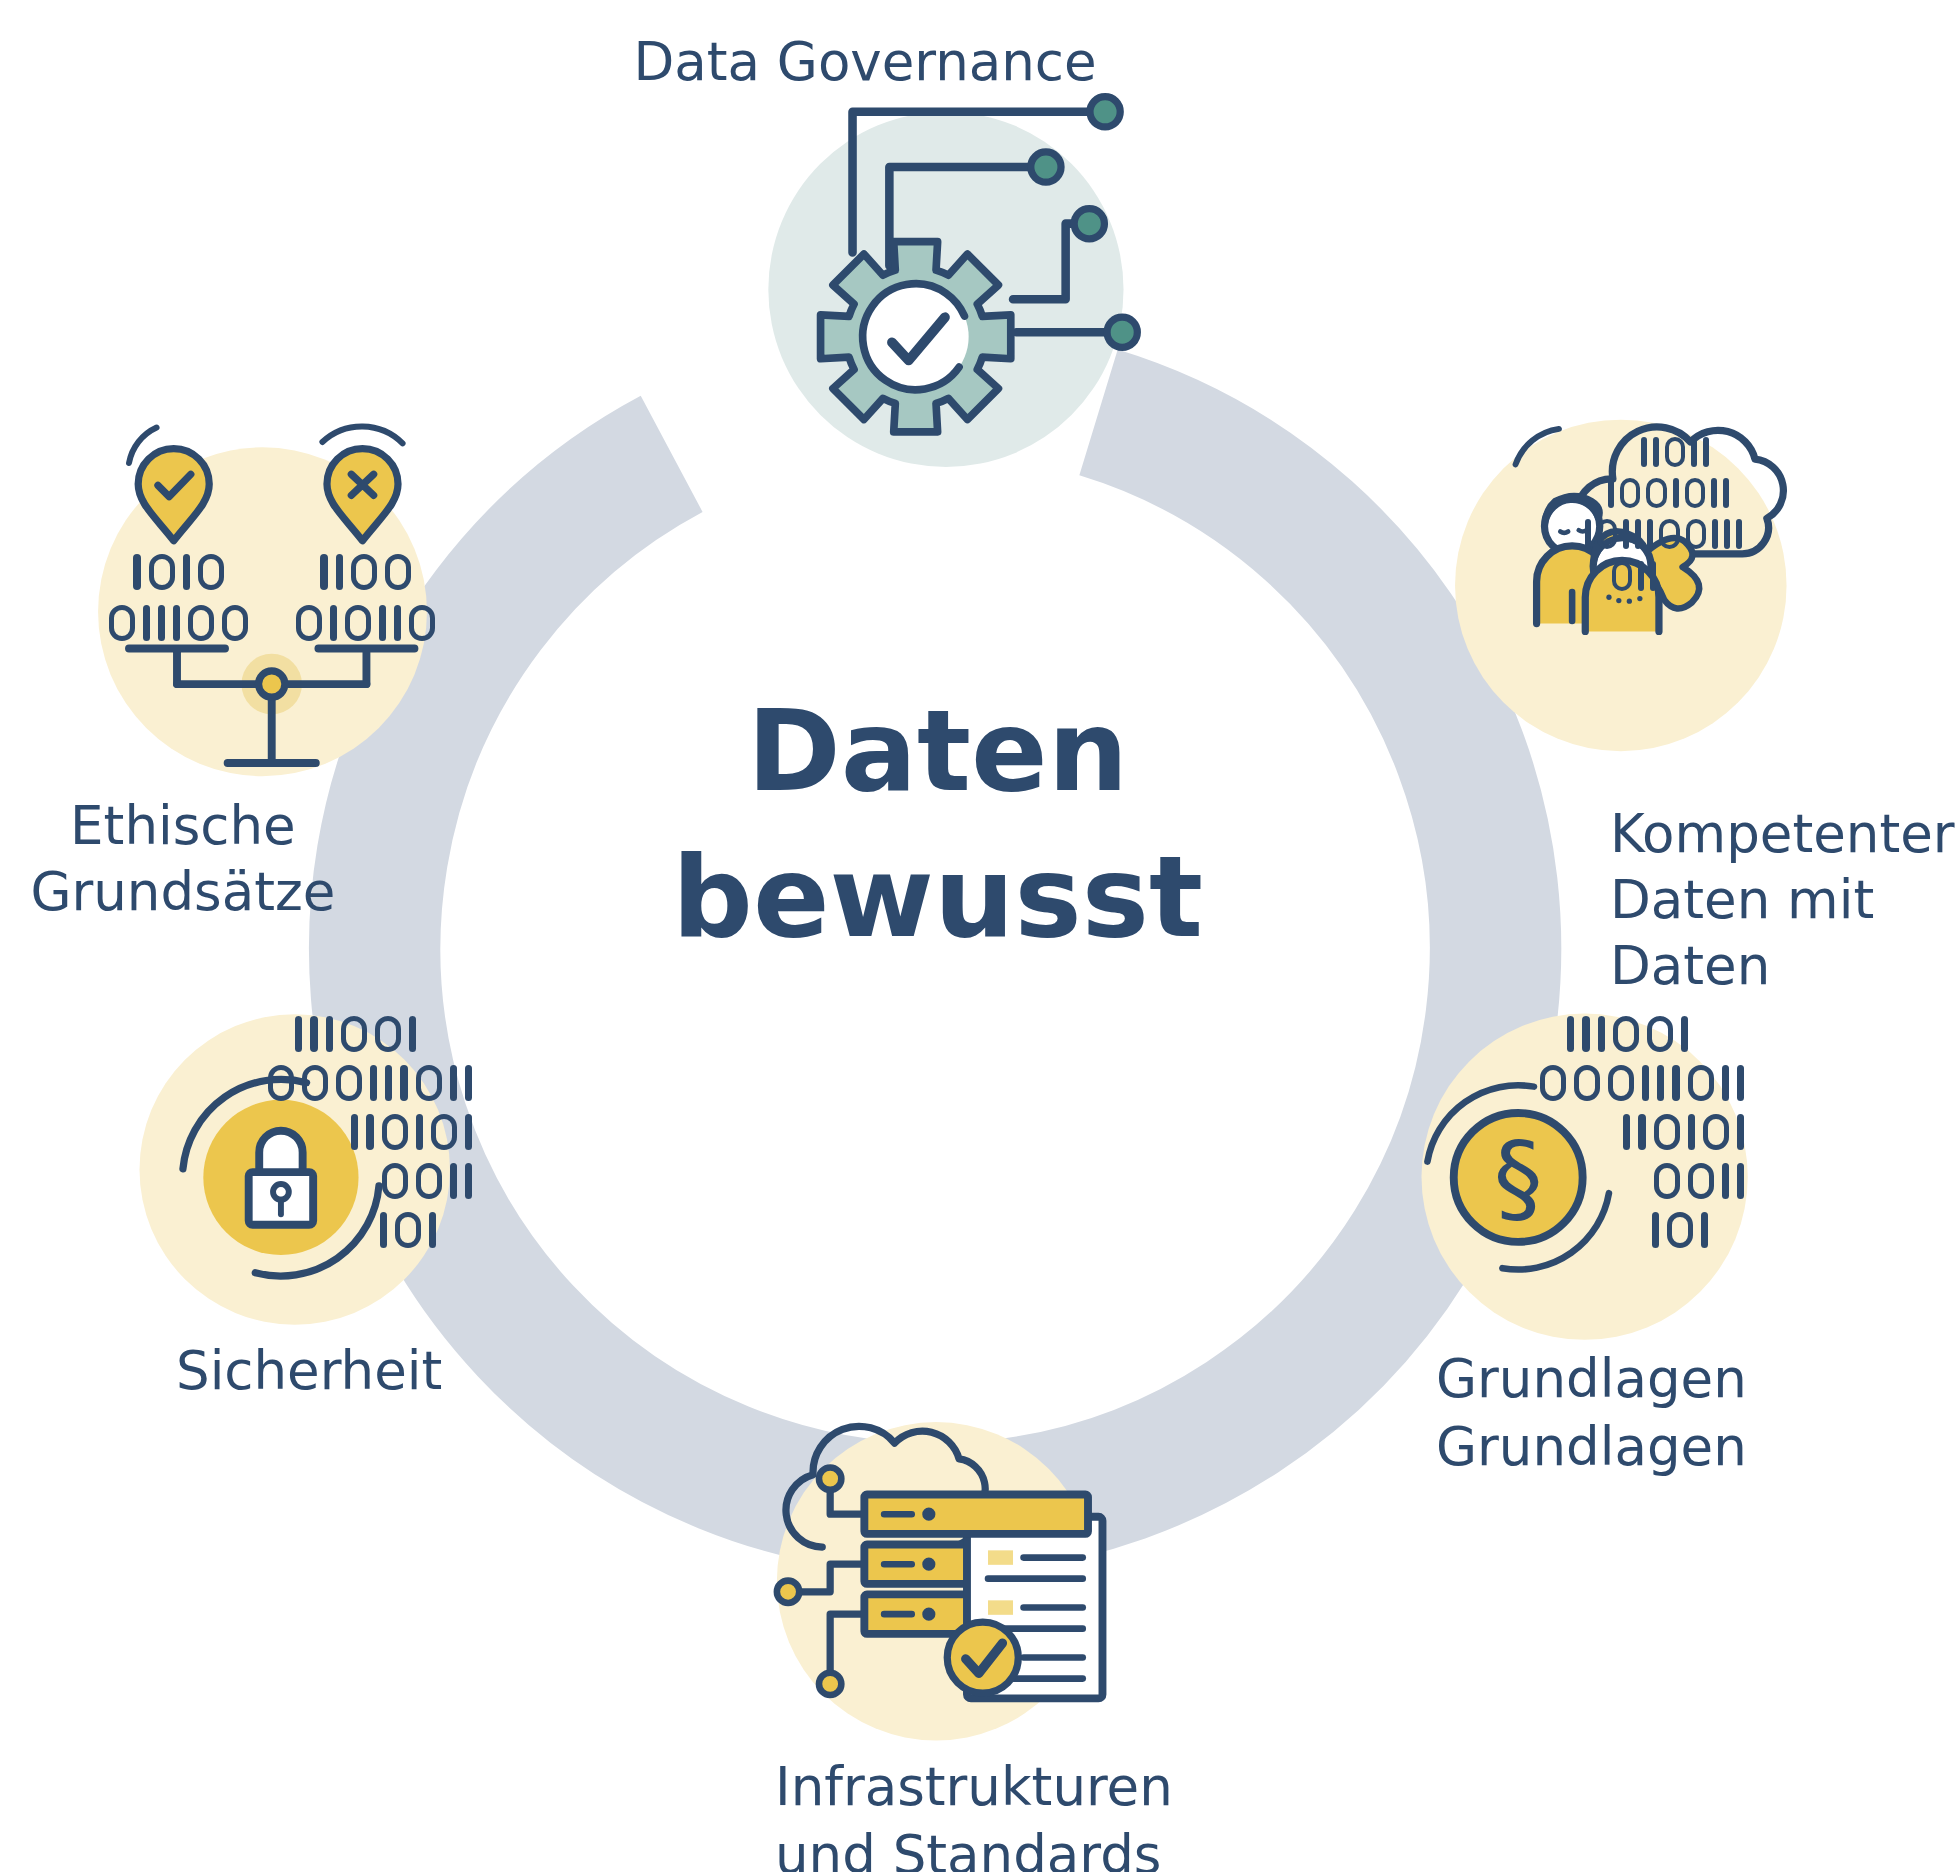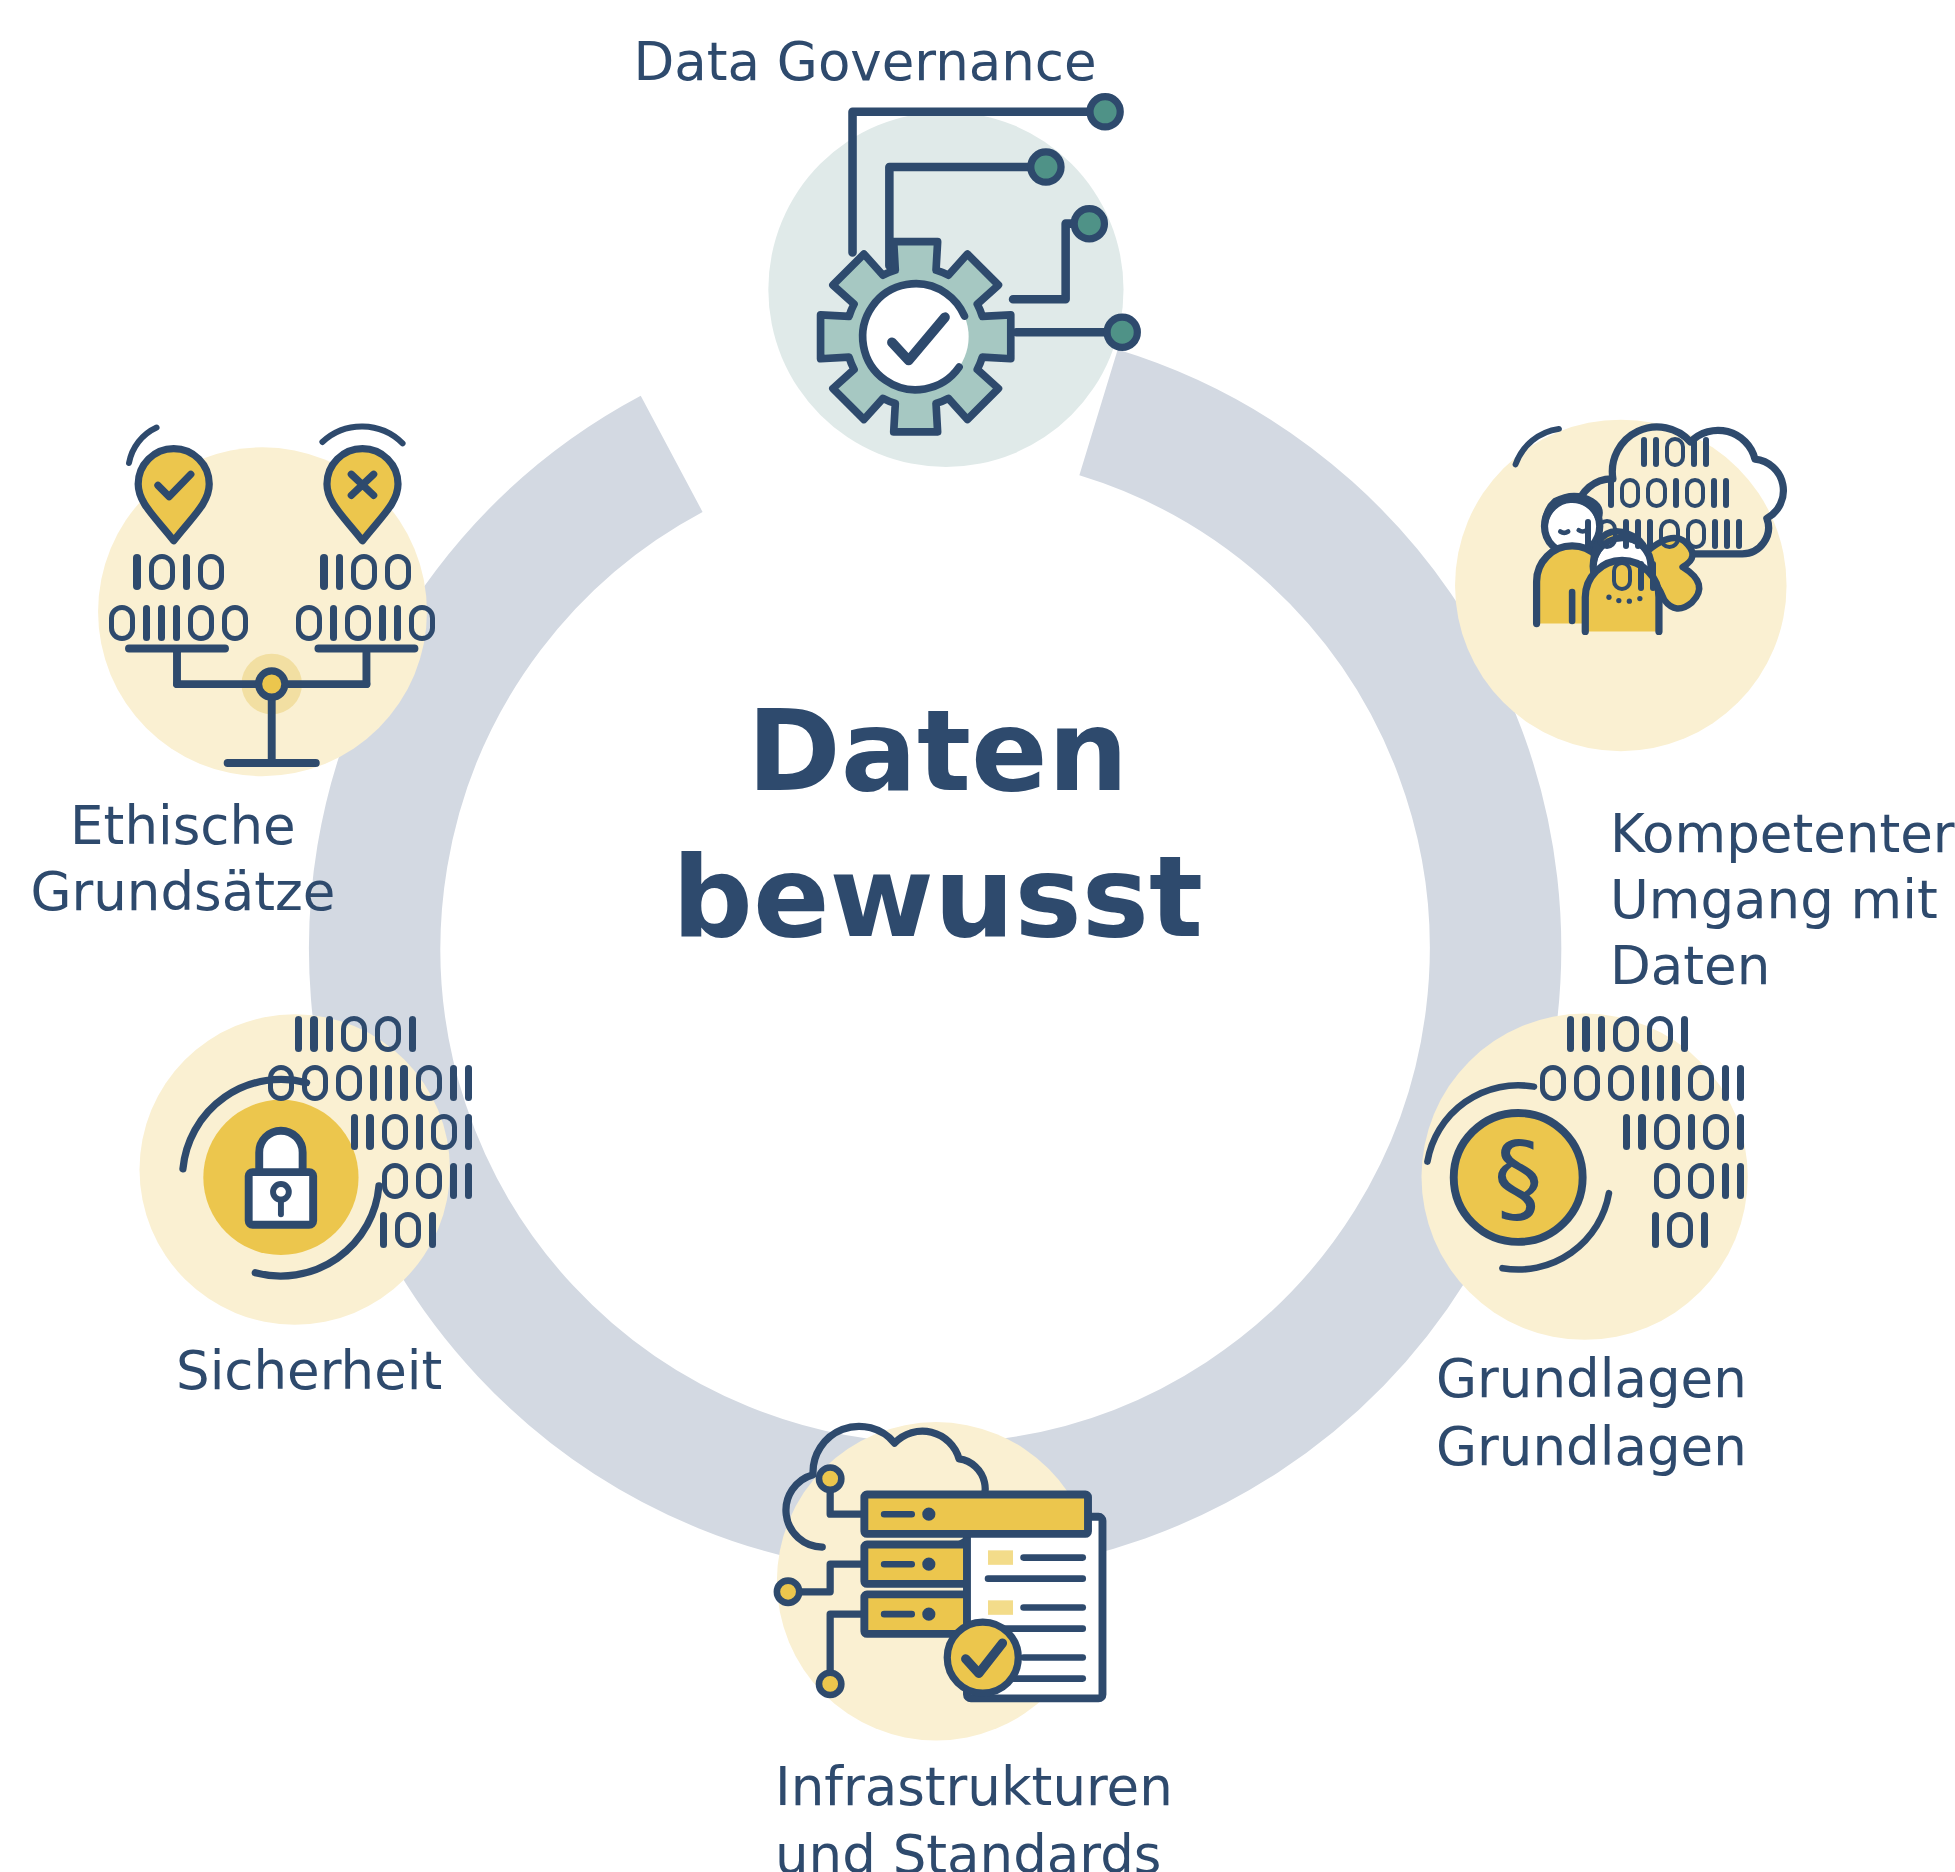--- a/index.html
+++ b/index.html
@@ -193,21 +193,21 @@
 
   <div class="label centered" id="lbl-eth">
     <div>Ethische</div>
     <div>Grundsätze</div>
   </div>
   <div class="label centered" id="lbl-dg">
     <div>Data Governance</div>
   </div>
   <div class="label" id="lbl-komp">
     <div>Kompetenter</div>
-    <div>Umgang mit</div>
+    <div>Daten mit</div>
     <div>Daten</div>
   </div>
   <div class="label" id="lbl-recht">
     <div>Grundlagen</div>
     <div>Grundlagen</div>
   </div>
   <div class="label centered" id="lbl-sich">
     <div>Sicherheit</div>
   </div>
   <div class="label" id="lbl-infra">

